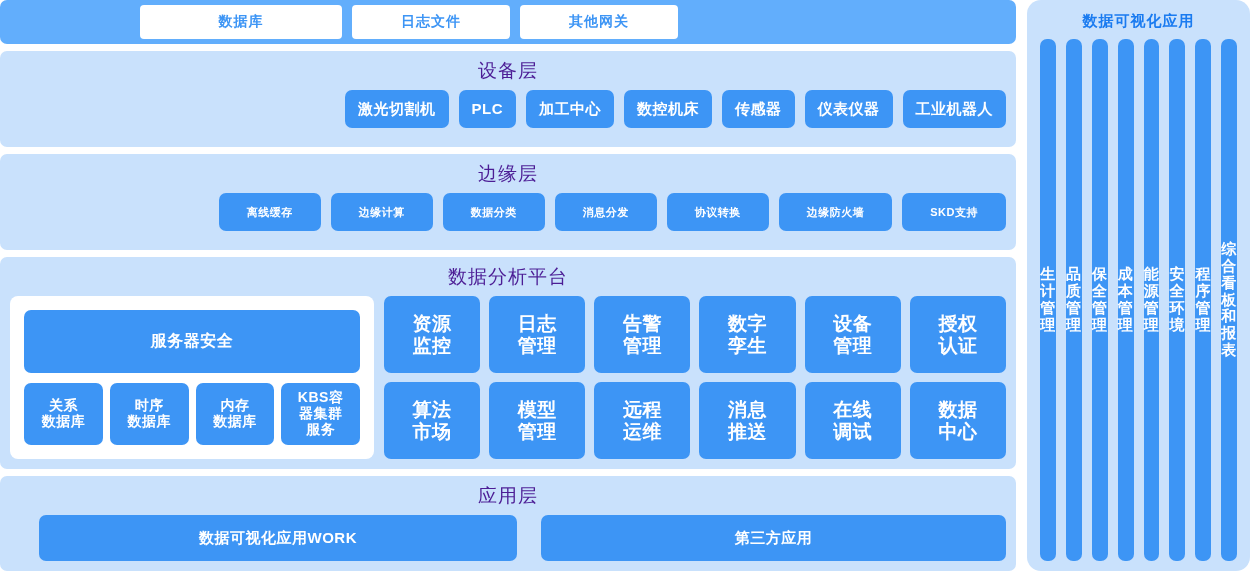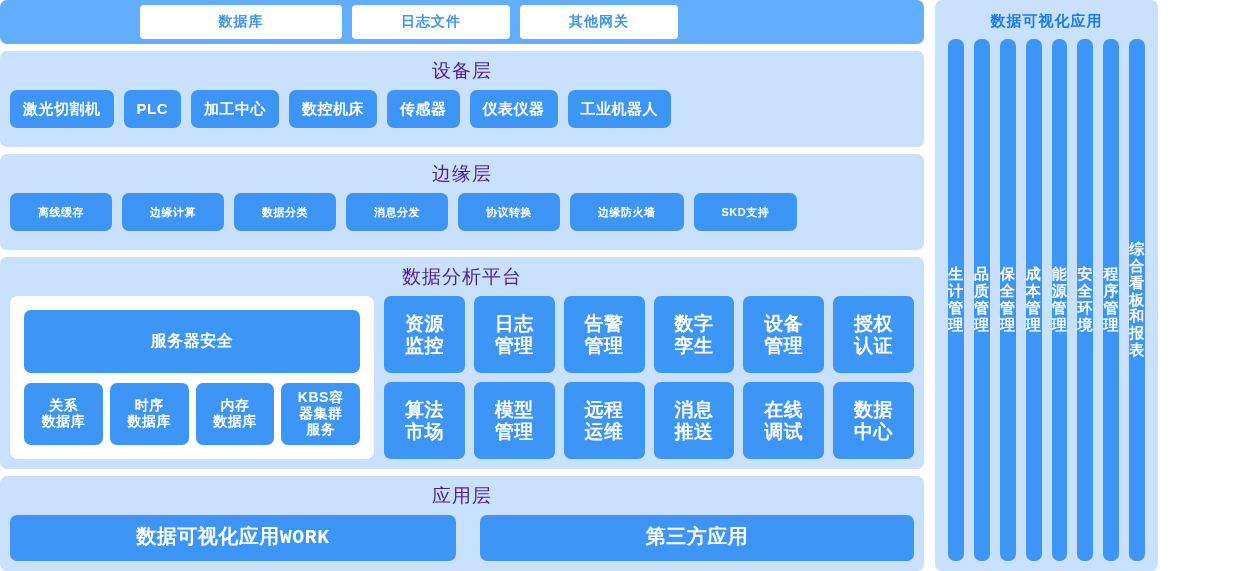--- a/index.html
+++ b/index.html
@@ -9,21 +9,21 @@
     font-family: "Liberation Sans", "DejaVu Sans", sans-serif;
     overflow: hidden;
   }
   #root {
     width: 1250px; height: 571px;
     display: flex;
     gap: 11px;
     padding: 0;
   }
   .main-col {
-    width: 924px;
+    width: 1016px;
     height: 571px;
     display: flex;
     flex-direction: column;
     gap: 7px;
   }
   
   .pill {
     background: #3d95f5;
     color: #ffffff;
     border-radius: 7px;
@@ -76,21 +76,21 @@
     text-align: center;
     color: #4c1d95;
     font-size: 19px;
     font-weight: normal;
     letter-spacing: 1px;
     margin-bottom: 6px;
   }
   .layer-row {
     display: flex;
     gap: 10px;
-    justify-content: flex-start;
+    justify-content: flex-end;
   }
   .device-layer { flex: 0 0 96px; }
   .device-layer .pill {
     height: 38px;
     font-size: 15px;
     padding: 0 13px;
   }
   .edge-layer { flex: 0 0 96px; }
   .edge-layer .pill {
     height: 38px;
@@ -139,33 +139,32 @@
     grid-template-rows: repeat(2, 1fr);
     gap: 9px;
   }
   .grid .pill { font-size: 19px; }
 
   
   .app-layer { flex: 0 0 84px; }
   .app-row { gap: 24px; }
   .app-row .pill {
     height: 46px;
-    font-size: 20px;
-    font-family: Liberation Mono, monospace;
+    font-size: 15px;
   }
   .app-row .pill.a1 { width: 478px; }
   .app-row .pill.a2 { width: 465px; }
 
   
   .sidebar {
     width: 223px;
     flex: 0 0 223px;
     height: 571px;
     background: #c9e1fc;
-    border-radius: 7px;
+    border-radius: 14px;
     padding: 8px 13px 10px 13px;
     display: flex;
     flex-direction: column;
   }
   .sidebar-title {
     text-align: center;
     color: #1a7bf0;
     font-size: 15px;
     font-weight: bold;
     letter-spacing: 1px;

